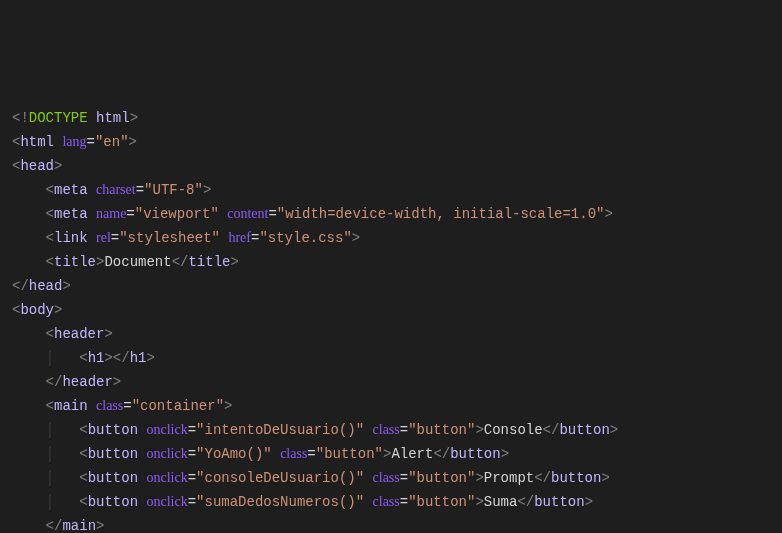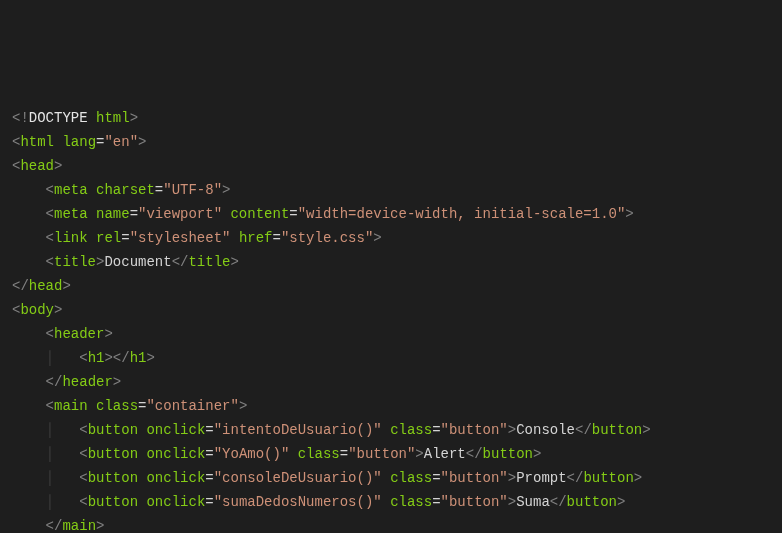--- a/index.html
+++ b/index.html
@@ -7,25 +7,25 @@
     padding: 10px 12px;
     background: #1e1e1e;
     font-family: Consolas, 'Courier New', monospace;
     font-size: 14px;
     line-height: 24px;
     color: #d4d4d4;
     white-space: pre;
   }
   .line { display: block; }
   .gray { color: #808080; }
-  .tag { color: #84cc16; }
-  .attr { color: #84cc16; }
+  .tag { color: #c4b5fd; }
+  .attr { color: #8b5cf6; font-family: Liberation Serif, serif; }
   .str { color: #ce9178; }
   .txt { color: #d4d4d4; }
-  .doctype { color: #e5e5e5; }
+  .doctype { color: #84cc16; }
   .underline { text-decoration-color: rgba(255,255,255,0.3); }
   .indent-guide { color: #404040; }
 </style>
 </head>
 <body>
 
 
 
 <div id="editor"><span class="line"><span class="gray">&lt;!</span><span class="doctype">DOCTYPE</span><span class="txt"> </span><span class="tag">html</span><span class="gray">&gt;</span></span><span class="line"><span class="gray">&lt;</span><span class="tag">html</span><span class="txt"> </span><span class="attr">lang</span><span class="txt">=</span><span class="str">"en"</span><span class="gray">&gt;</span></span><span class="line"><span class="gray">&lt;</span><span class="tag">head</span><span class="gray">&gt;</span></span><span class="line">    <span class="gray">&lt;</span><span class="tag">meta</span><span class="txt"> </span><span class="attr">charset</span><span class="txt">=</span><span class="str">"UTF-8"</span><span class="gray">&gt;</span></span><span class="line">    <span class="gray">&lt;</span><span class="tag">meta</span><span class="txt"> </span><span class="attr">name</span><span class="txt">=</span><span class="str">"viewport"</span><span class="txt"> </span><span class="attr">content</span><span class="txt">=</span><span class="str">"width=device-width, initial-scale=1.0"</span><span class="gray">&gt;</span></span><span class="line">    <span class="gray">&lt;</span><span class="tag">link</span><span class="txt"> </span><span class="attr">rel</span><span class="txt">=</span><span class="str">"stylesheet"</span><span class="txt"> </span><span class="attr">href</span><span class="txt">=</span><span class="str">"</span><span class="str underline">style.css</span><span class="str">"</span><span class="gray">&gt;</span></span><span class="line">    <span class="gray">&lt;</span><span class="tag">title</span><span class="gray">&gt;</span><span class="txt">Document</span><span class="gray">&lt;/</span><span class="tag">title</span><span class="gray">&gt;</span></span><span class="line"><span class="gray">&lt;/</span><span class="tag">head</span><span class="gray">&gt;</span></span><span class="line"><span class="gray">&lt;</span><span class="tag">body</span><span class="gray">&gt;</span></span><span class="line">    <span class="gray">&lt;</span><span class="tag">header</span><span class="gray">&gt;</span></span><span class="line">    <span class="indent-guide">│</span>   <span class="gray">&lt;</span><span class="tag">h1</span><span class="gray">&gt;&lt;/</span><span class="tag">h1</span><span class="gray">&gt;</span></span><span class="line">    <span class="gray">&lt;/</span><span class="tag">header</span><span class="gray">&gt;</span></span><span class="line">    <span class="gray">&lt;</span><span class="tag">main</span><span class="txt"> </span><span class="attr">class</span><span class="txt">=</span><span class="str">"container"</span><span class="gray">&gt;</span></span><span class="line">    <span class="indent-guide">│</span>   <span class="gray">&lt;</span><span class="tag">button</span><span class="txt"> </span><span class="attr">onclick</span><span class="txt">=</span><span class="str">"intentoDeUsuario()"</span><span class="txt"> </span><span class="attr">class</span><span class="txt">=</span><span class="str">"button"</span><span class="gray">&gt;</span><span class="txt">Console</span><span class="gray">&lt;/</span><span class="tag">button</span><span class="gray">&gt;</span></span><span class="line">    <span class="indent-guide">│</span>   <span class="gray">&lt;</span><span class="tag">button</span><span class="txt"> </span><span class="attr">onclick</span><span class="txt">=</span><span class="str">"YoAmo()"</span><span class="txt"> </span><span class="attr">class</span><span class="txt">=</span><span class="str">"button"</span><span class="gray">&gt;</span><span class="txt">Alert</span><span class="gray">&lt;/</span><span class="tag">button</span><span class="gray">&gt;</span></span><span class="line">    <span class="indent-guide">│</span>   <span class="gray">&lt;</span><span class="tag">button</span><span class="txt"> </span><span class="attr">onclick</span><span class="txt">=</span><span class="str">"consoleDeUsuario()"</span><span class="txt"> </span><span class="attr">class</span><span class="txt">=</span><span class="str">"button"</span><span class="gray">&gt;</span><span class="txt">Prompt</span><span class="gray">&lt;/</span><span class="tag">button</span><span class="gray">&gt;</span></span><span class="line">    <span class="indent-guide">│</span>   <span class="gray">&lt;</span><span class="tag">button</span><span class="txt"> </span><span class="attr">onclick</span><span class="txt">=</span><span class="str">"sumaDedosNumeros()"</span><span class="txt"> </span><span class="attr">class</span><span class="txt">=</span><span class="str">"button"</span><span class="gray">&gt;</span><span class="txt">Suma</span><span class="gray">&lt;/</span><span class="tag">button</span><span class="gray">&gt;</span></span><span class="line">    <span class="gray">&lt;/</span><span class="tag">main</span><span class="gray">&gt;</span></span></div>
 

